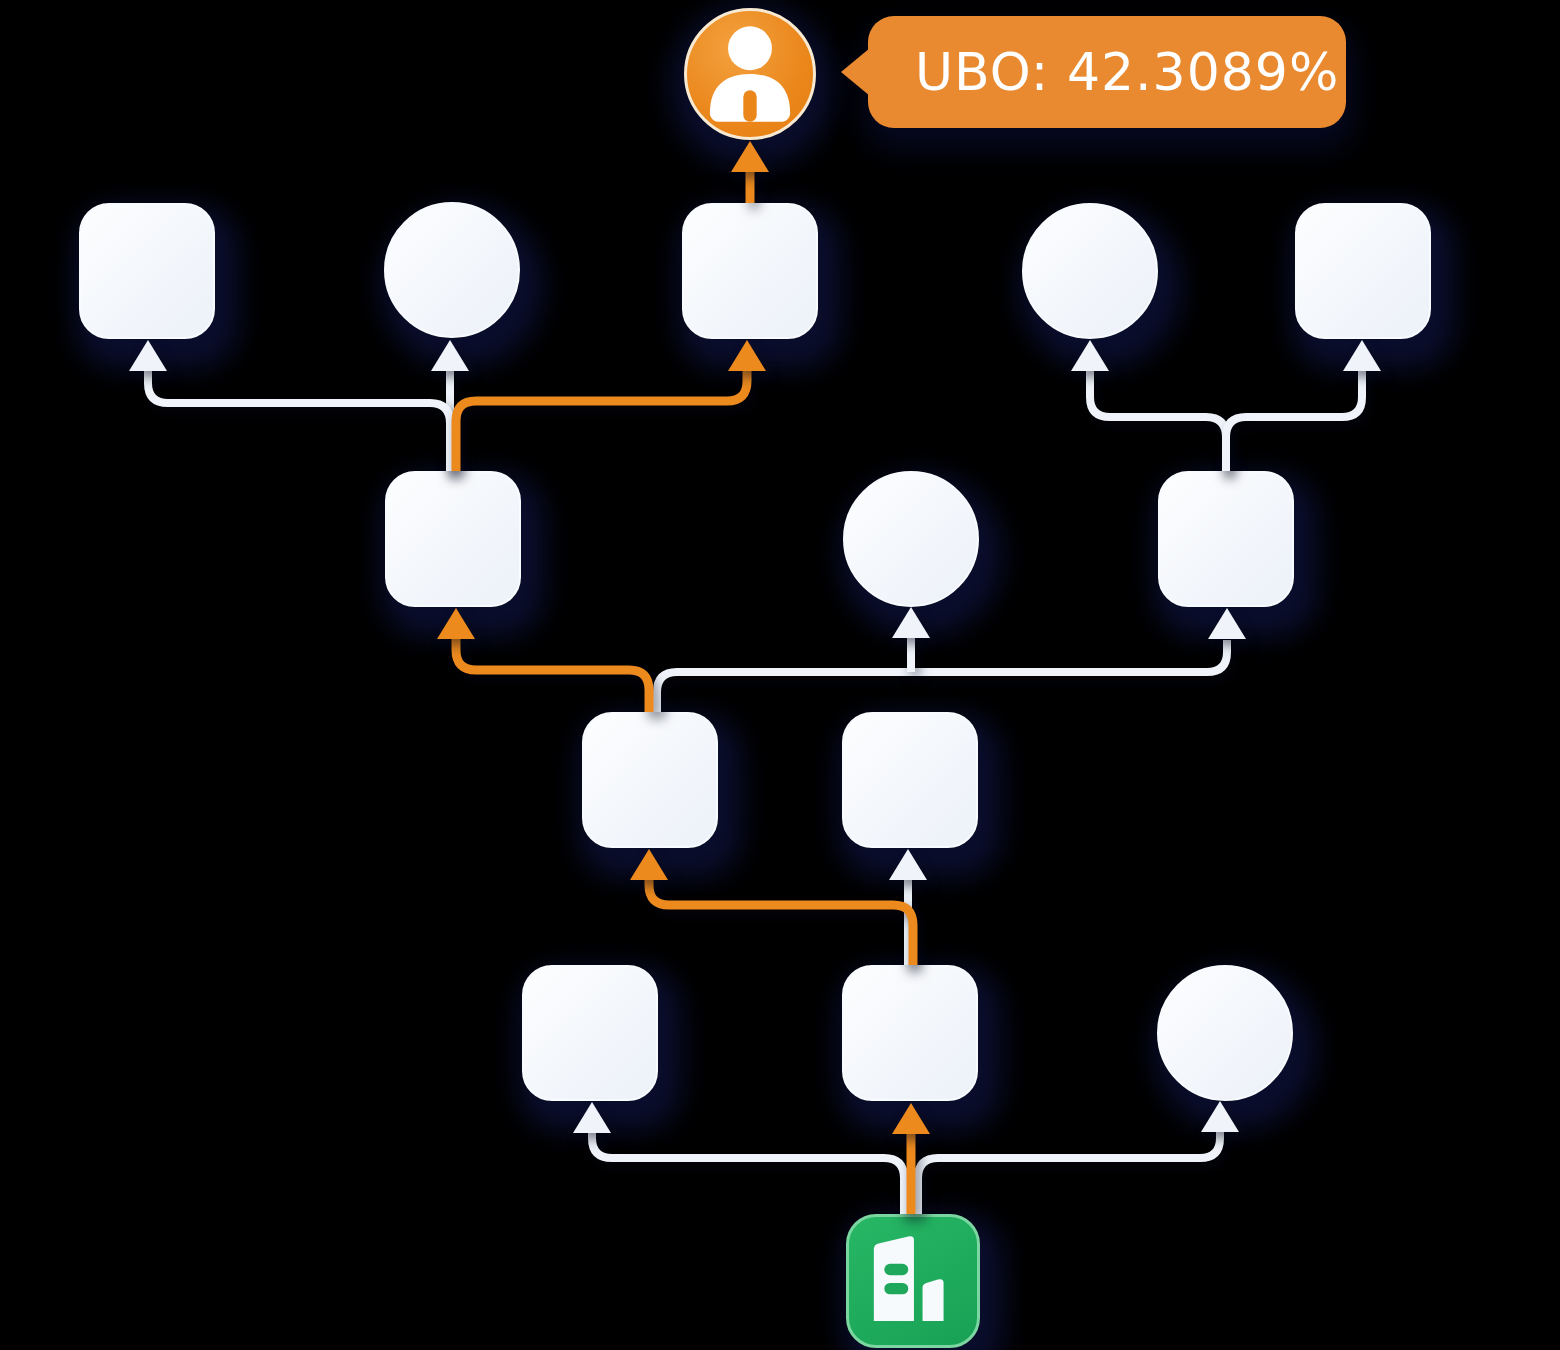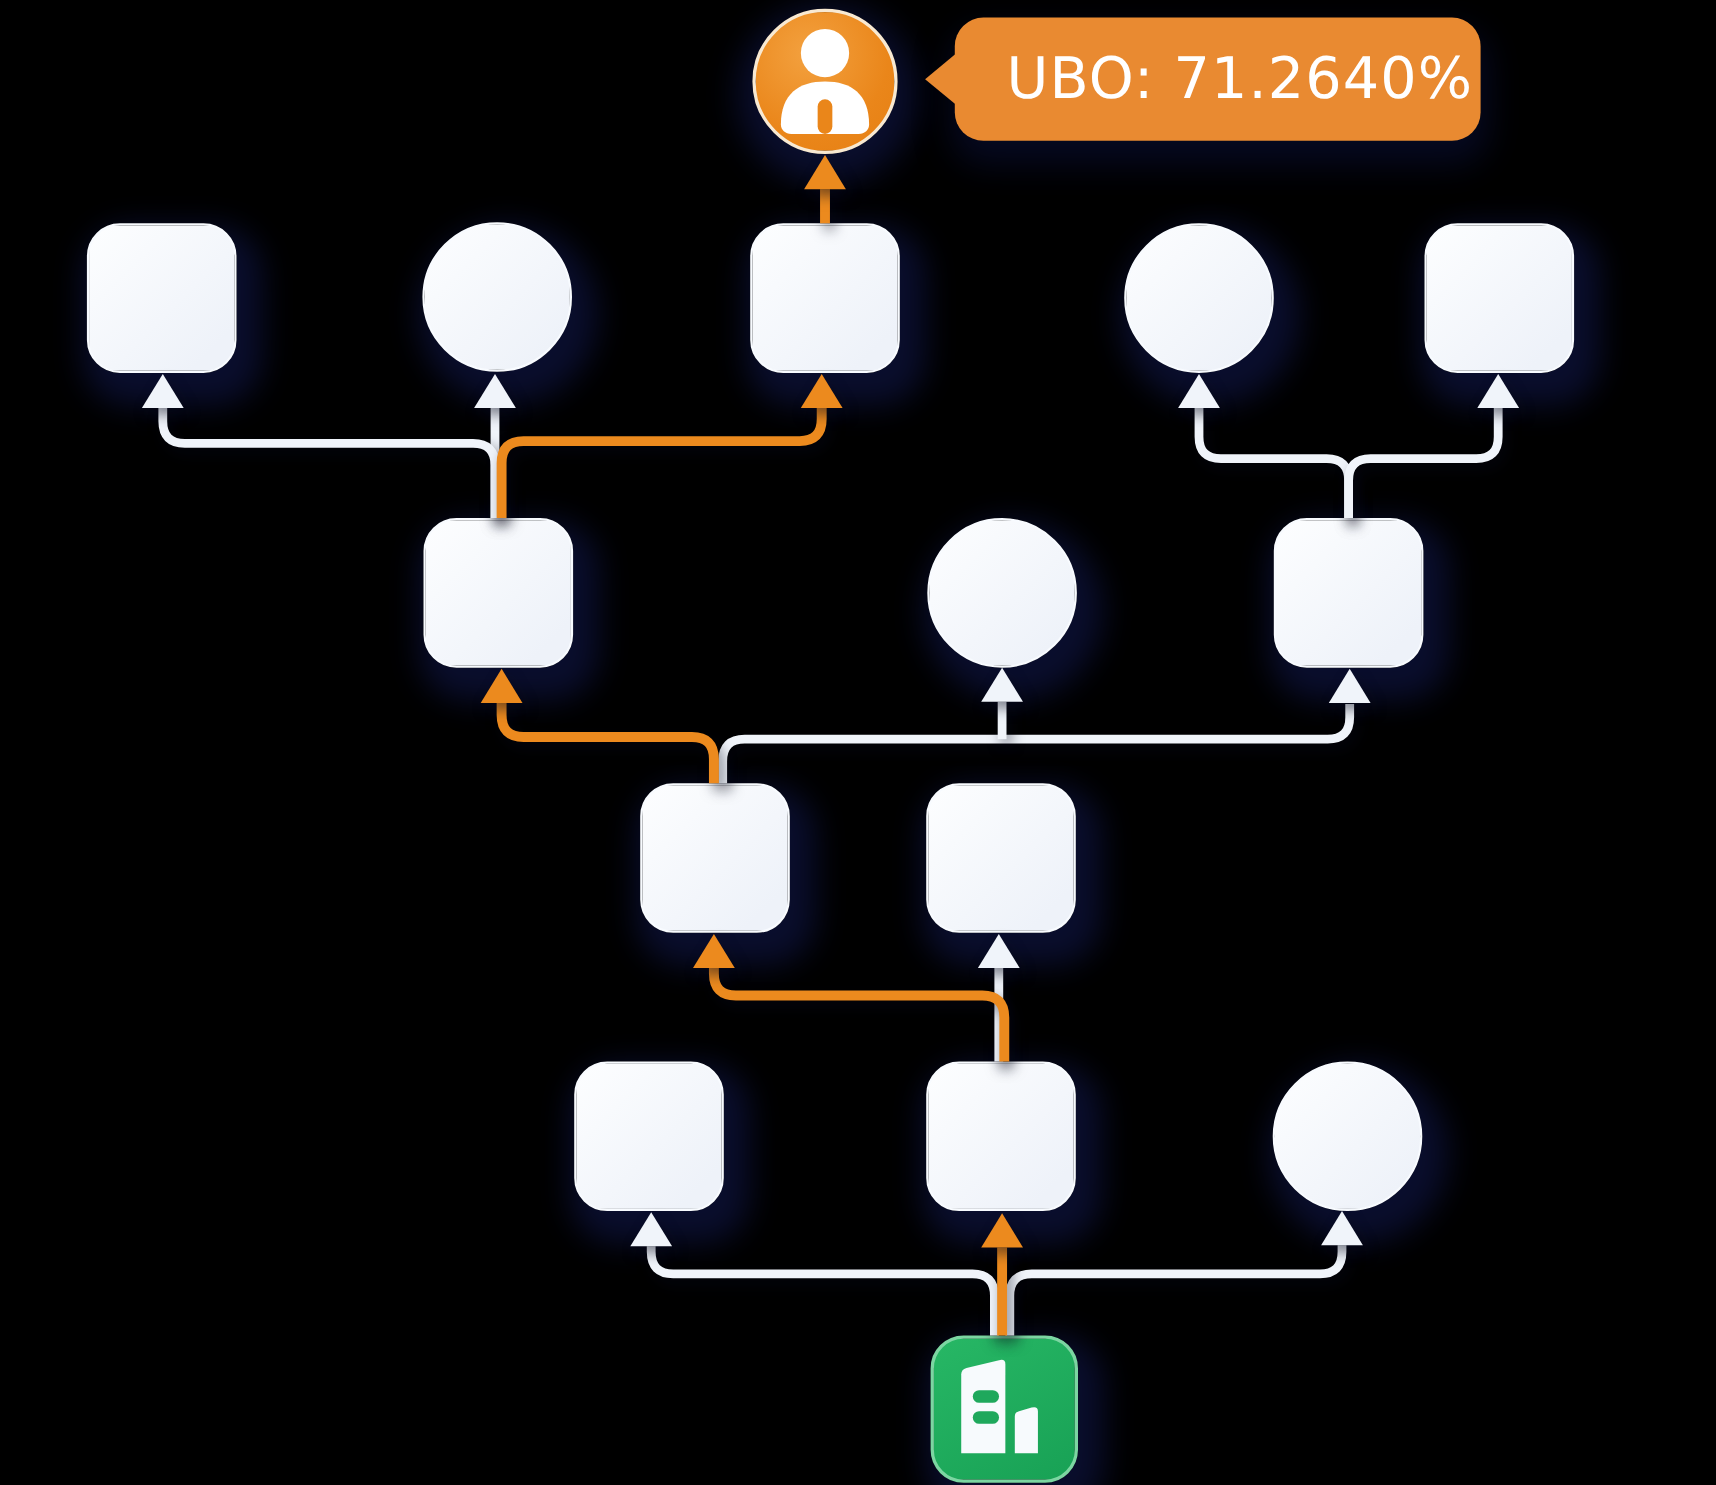--- a/index.html
+++ b/index.html
@@ -114,15 +114,15 @@
       <polygon points="649,849 630,880 668,880" class="arrow orange"></polygon>
       <path d="M649,712 L649,690 Q649,670 629,670 L476,670 Q456,670 456,650 L456,639" class="edge orange"></path>
       <polygon points="456,608 437,639 475,639" class="arrow orange"></polygon>
       <path d="M456,471 L456,421 Q456,401 476,401 L727,401 Q747,401 747,381 L747,371" class="edge orange"></path>
       <polygon points="747,340 728,371 766,371" class="arrow orange"></polygon>
       <path d="M750,203 L750,172" class="edge orange"></path>
       <polygon points="750,141 731,172 769,172" class="arrow orange"></polygon>
     </svg>
   <div class="badge">
     <span class="badge-tail"></span>
-    <span>UBO: 71.2640%</span>
+    <span>UBO: 42.3089%</span>
   </div>
 </div>
 
 </body></html>

